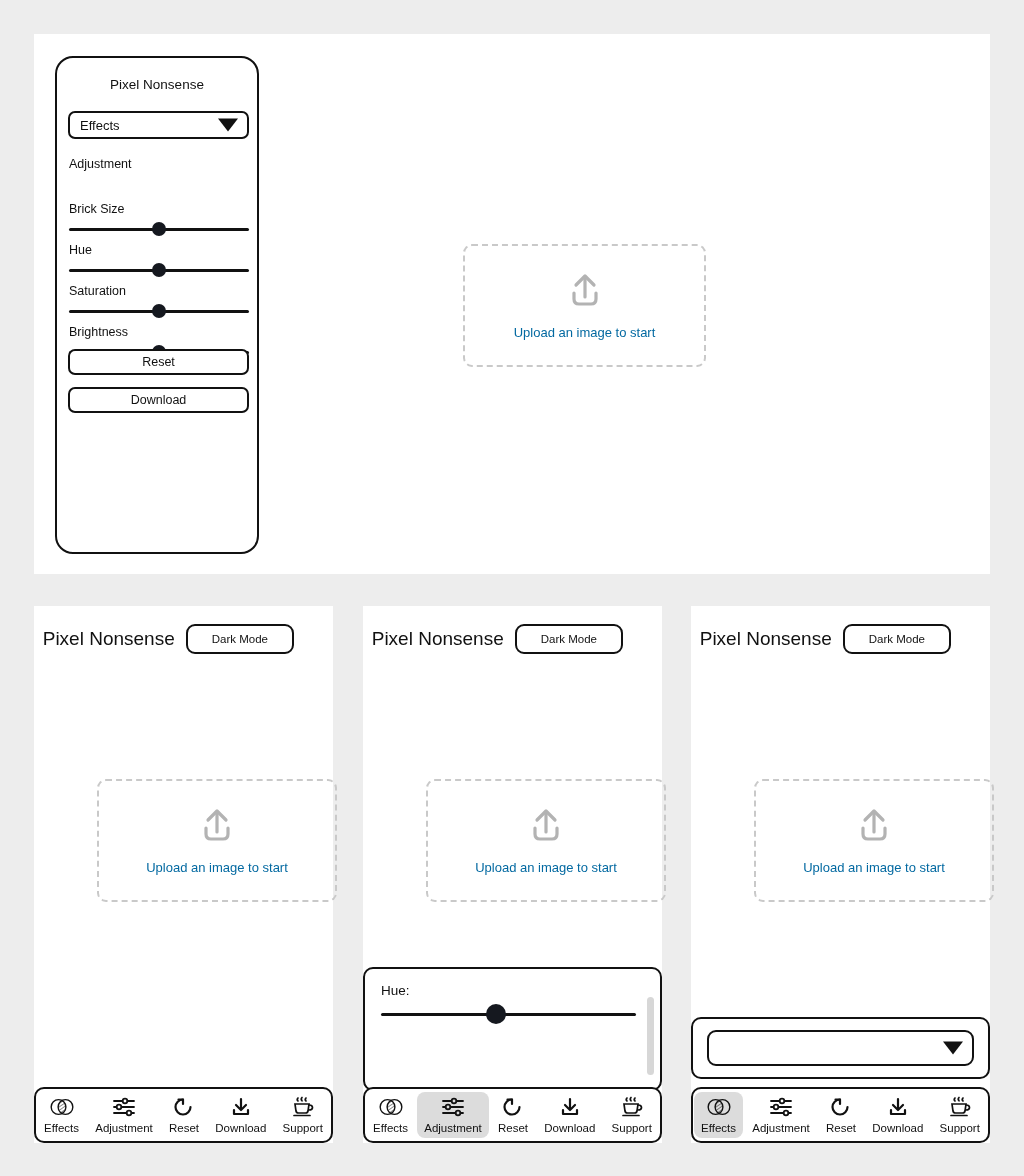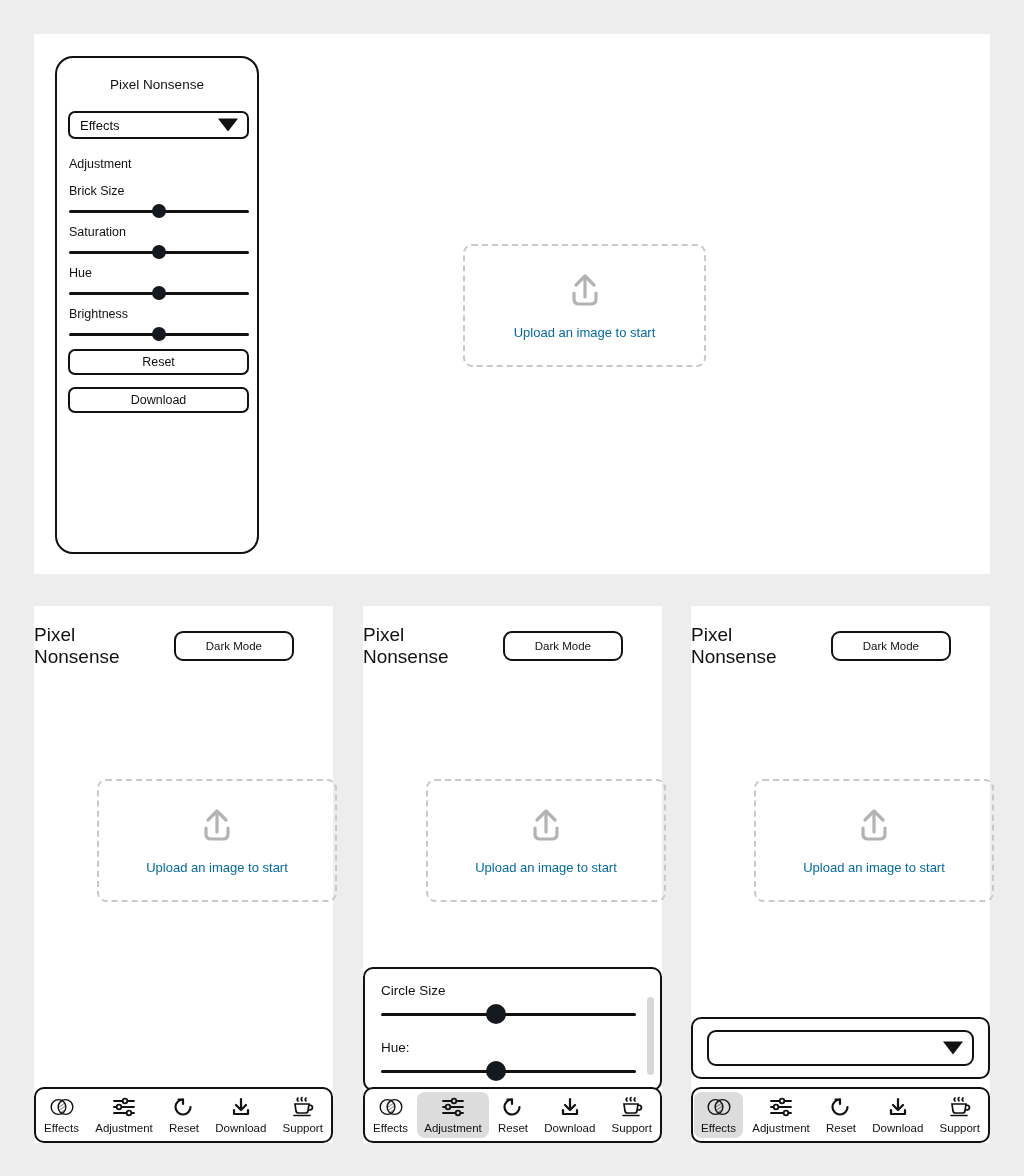--- a/index.html
+++ b/index.html
@@ -51,21 +51,21 @@
   }
 
   #phone-select { position: absolute; left: 11px; top: 53px; width: 181px; }
 
   #phone-section-label {
     position: absolute; left: 12px; top: 99px;
     font-size: 12.5px; color: #111;
   }
 
   
-  #phone-sliders { position: absolute; left: 12px; top: 126px; width: 180px; }
+  #phone-sliders { position: absolute; left: 12px; top: 144px; width: 180px; }
   .slider-group { margin-bottom: 10px; }
   .slider-label { font-size: 12.5px; color: #111; margin-bottom: 3px; }
   .slider-track {
     position: relative; height: 14px;
   }
   .slider-track .rail {
     position: absolute; left: 0; right: 0; top: 9px;
     height: 2.5px; background: #111; border-radius: 2px;
   }
   .slider-track .knob {
@@ -103,21 +103,21 @@
   #panel-b { left: 363px; top: 606px; width: 299px; height: 537px; }
   #panel-c { left: 691px; top: 606px; width: 299px; height: 537px; }
 
   .phone-head {
     position: absolute; top: 18px; right: 39px;
     display: flex; align-items: center; gap: 11px;
   }
   .phone-head .brand { font-size: 19px; color: #111; }
   .dark-mode-btn {
     border: 2.5px solid #111; border-radius: 9px;
-    background: #fff; padding: 7px 30px;
+    background: #fff; padding: 7px 24px;
     font-size: 11.5px; color: #111;
     white-space: nowrap;
   }
 
   .panel-dropzone { position: absolute; left: 63px; width: 240px; height: 123px; }
   #dz-a { top: 173px; }
   #dz-b { top: 173px; }
   #dz-c { top: 173px; }
 
   
@@ -191,28 +191,28 @@
 
       <div id="phone-sliders">
         <div class="slider-group">
           <div class="slider-label">Brick Size</div>
           <div class="slider-track">
             <div class="rail"></div>
             <div class="knob" style="left:50%"></div>
           </div>
         </div>
         <div class="slider-group">
-          <div class="slider-label">Saturation</div>
+          <div class="slider-label">Hue</div>
           <div class="slider-track">
             <div class="rail"></div>
             <div class="knob" style="left:50%"></div>
           </div>
         </div>
         <div class="slider-group">
-          <div class="slider-label">Hue</div>
+          <div class="slider-label">Saturation</div>
           <div class="slider-track">
             <div class="rail"></div>
             <div class="knob" style="left:50%"></div>
           </div>
         </div>
         <div class="slider-group">
           <div class="slider-label">Brightness</div>
           <div class="slider-track">
             <div class="rail"></div>
             <div class="knob" style="left:50%"></div>
@@ -335,27 +335,20 @@
           <path d="M11 14 L20 5 L29 14"></path>
           <path d="M9 22 L9 28 Q9 33 14 33 L26 33 Q31 33 31 28 L31 22"></path>
         </svg>
       </span>
       <span class="dz-text">Upload an image to start</span>
     </div>
 
     <div id="slider-sheet">
       <div class="sheet-inner">
         <div class="slider-group">
-          <div class="slider-label">Circle Size</div>
-          <div class="slider-track">
-            <div class="rail"></div>
-            <div class="knob" style="left:45%"></div>
-          </div>
-        </div>
-        <div class="slider-group">
           <div class="slider-label">Hue:</div>
           <div class="slider-track">
             <div class="rail"></div>
             <div class="knob" style="left:45%"></div>
           </div>
         </div>
       </div>
       <div class="scrollbar-thumb"></div>
     </div>
 

